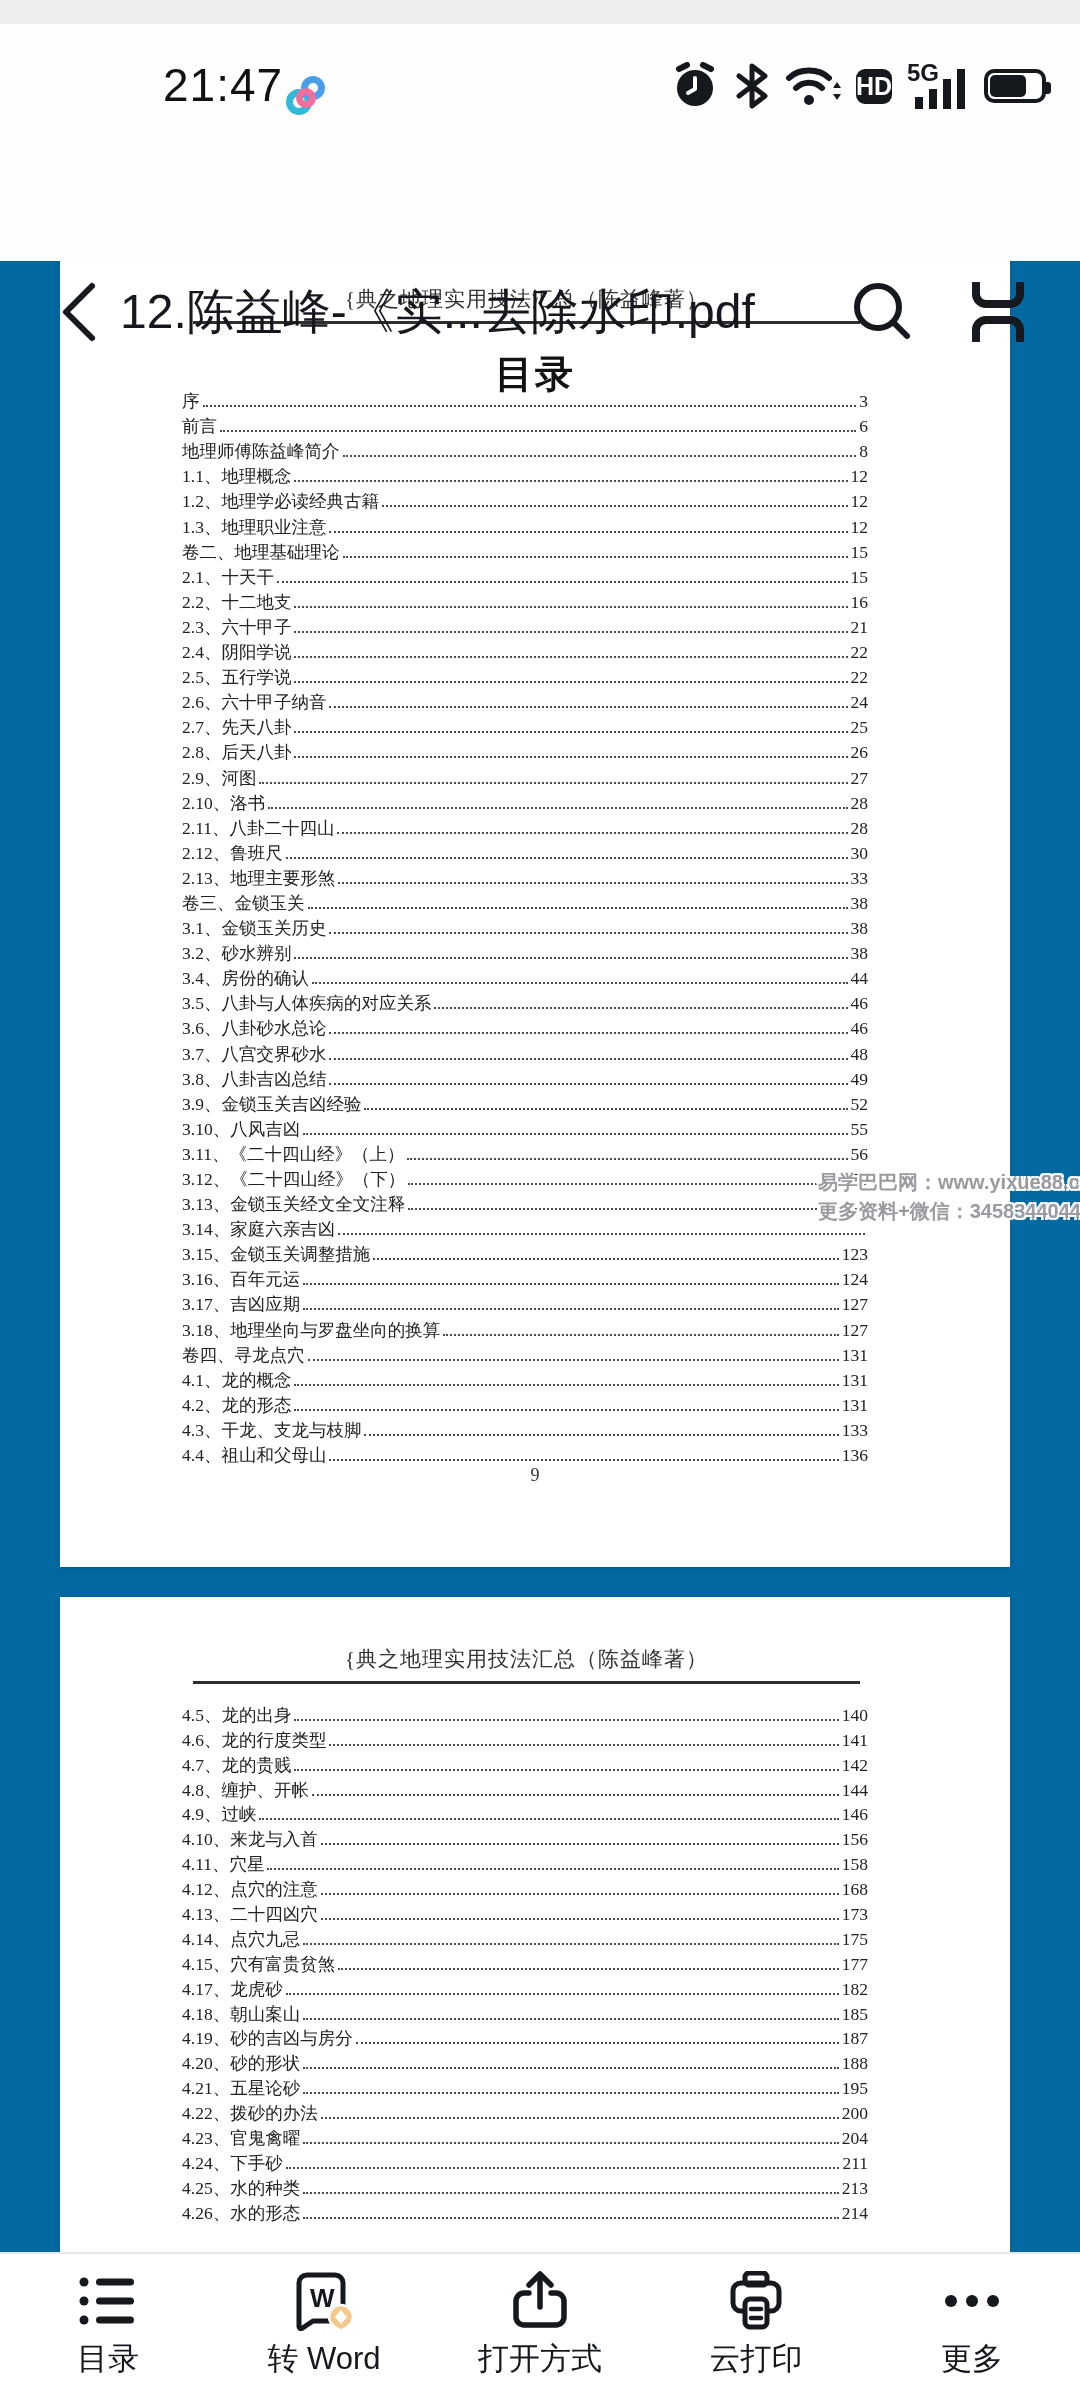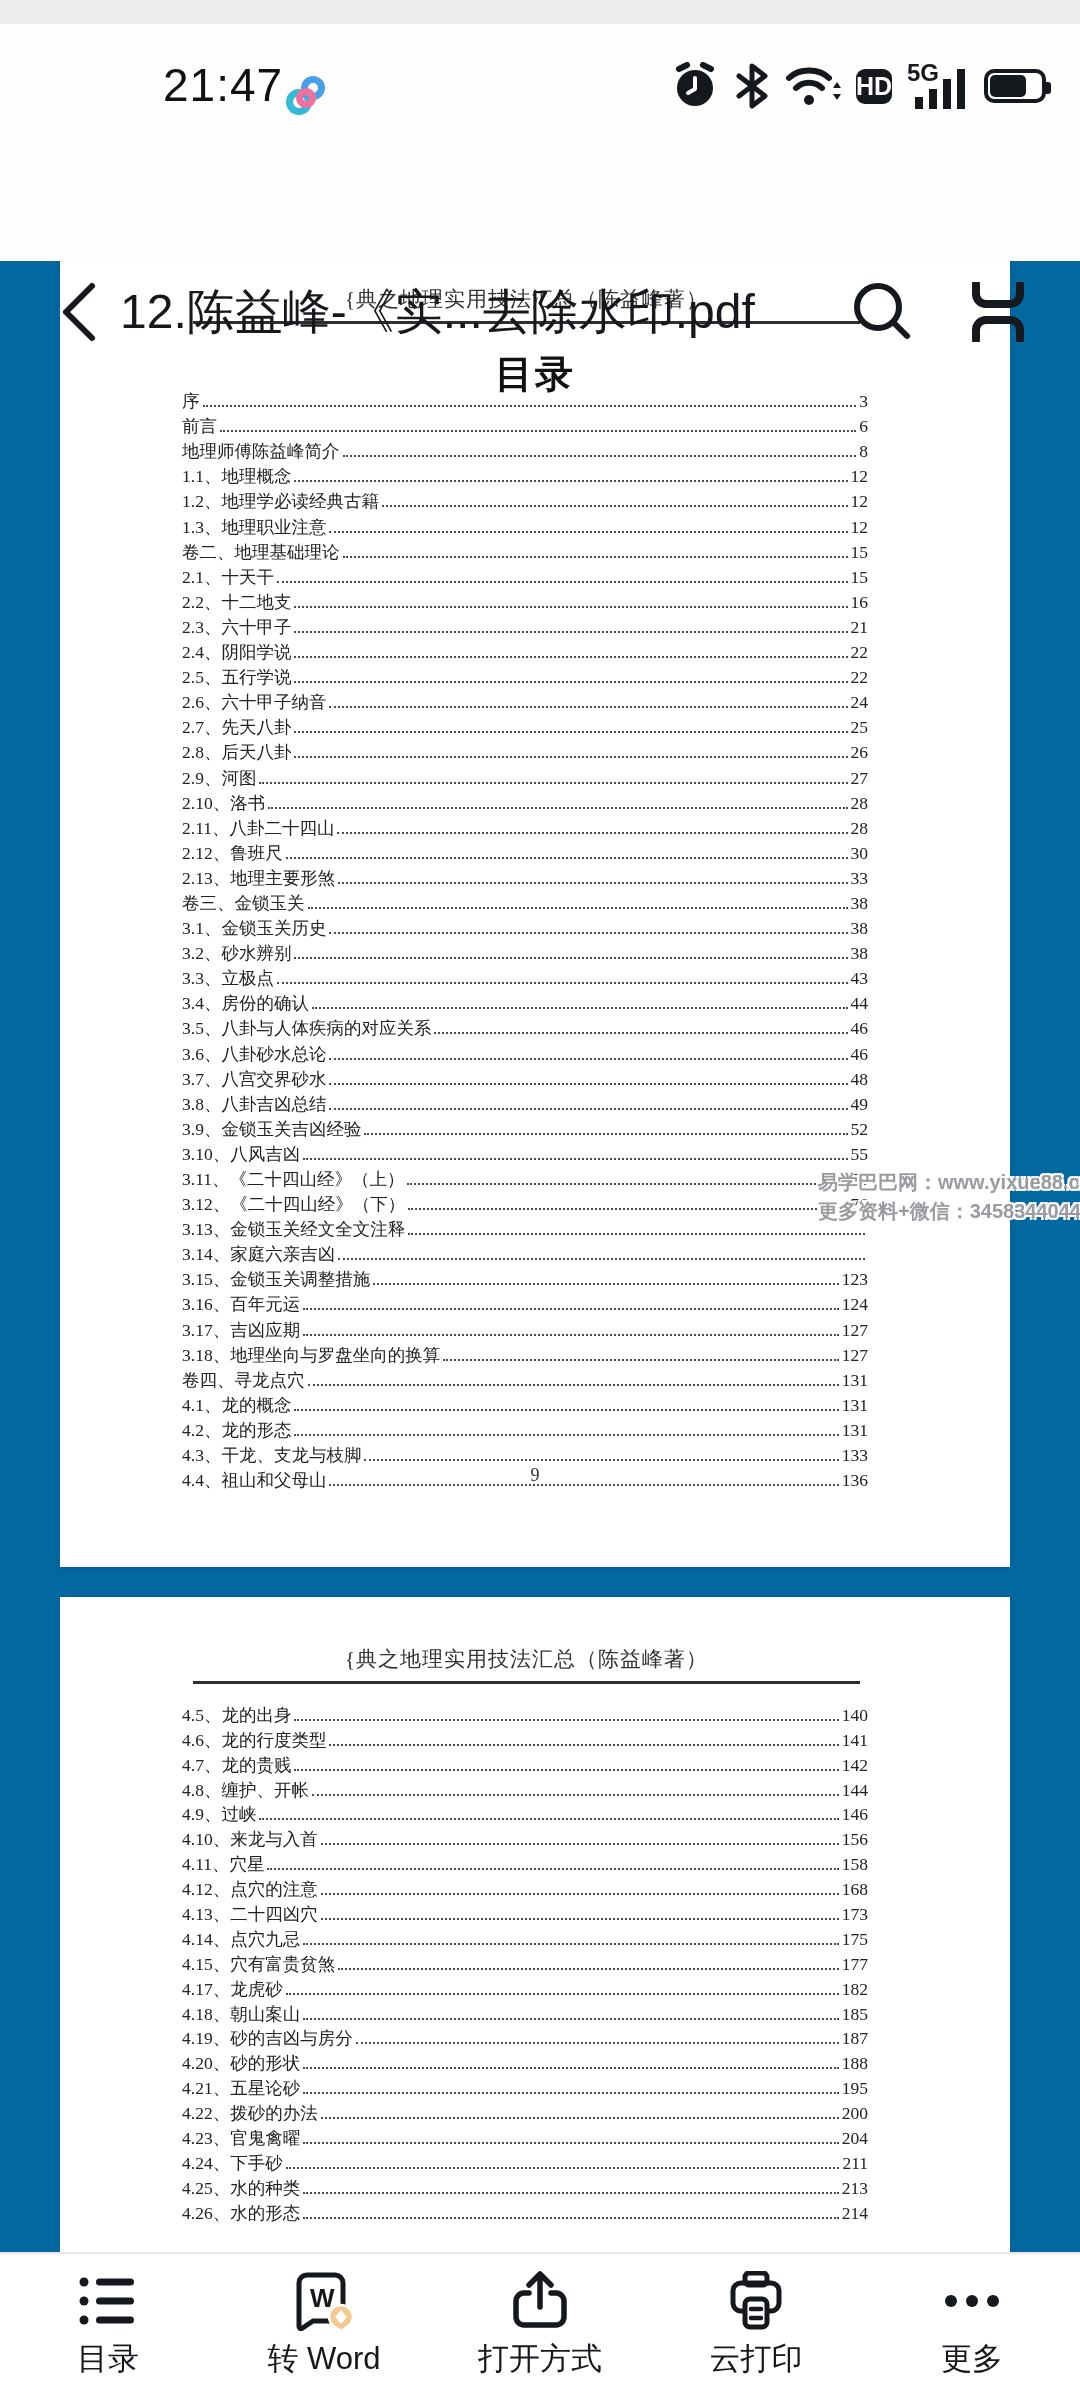--- a/index.html
+++ b/index.html
@@ -239,25 +239,20 @@
             <span class="t">3.1、金锁玉关历史</span>
             <span class="dots"></span>
             <span class="p">38</span>
           </div>
           <div class="toc-row sub">
             <span class="t">3.2、砂水辨别</span>
             <span class="dots"></span>
             <span class="p">38</span>
           </div>
           <div class="toc-row sub">
-            <span class="t">3.3、立极点</span>
-            <span class="dots"></span>
-            <span class="p">43</span>
-          </div>
-          <div class="toc-row sub">
             <span class="t">3.4、房份的确认</span>
             <span class="dots"></span>
             <span class="p">44</span>
           </div>
           <div class="toc-row sub">
             <span class="t">3.5、八卦与人体疾病的对应关系</span>
             <span class="dots"></span>
             <span class="p">46</span>
           </div>
           <div class="toc-row sub">

